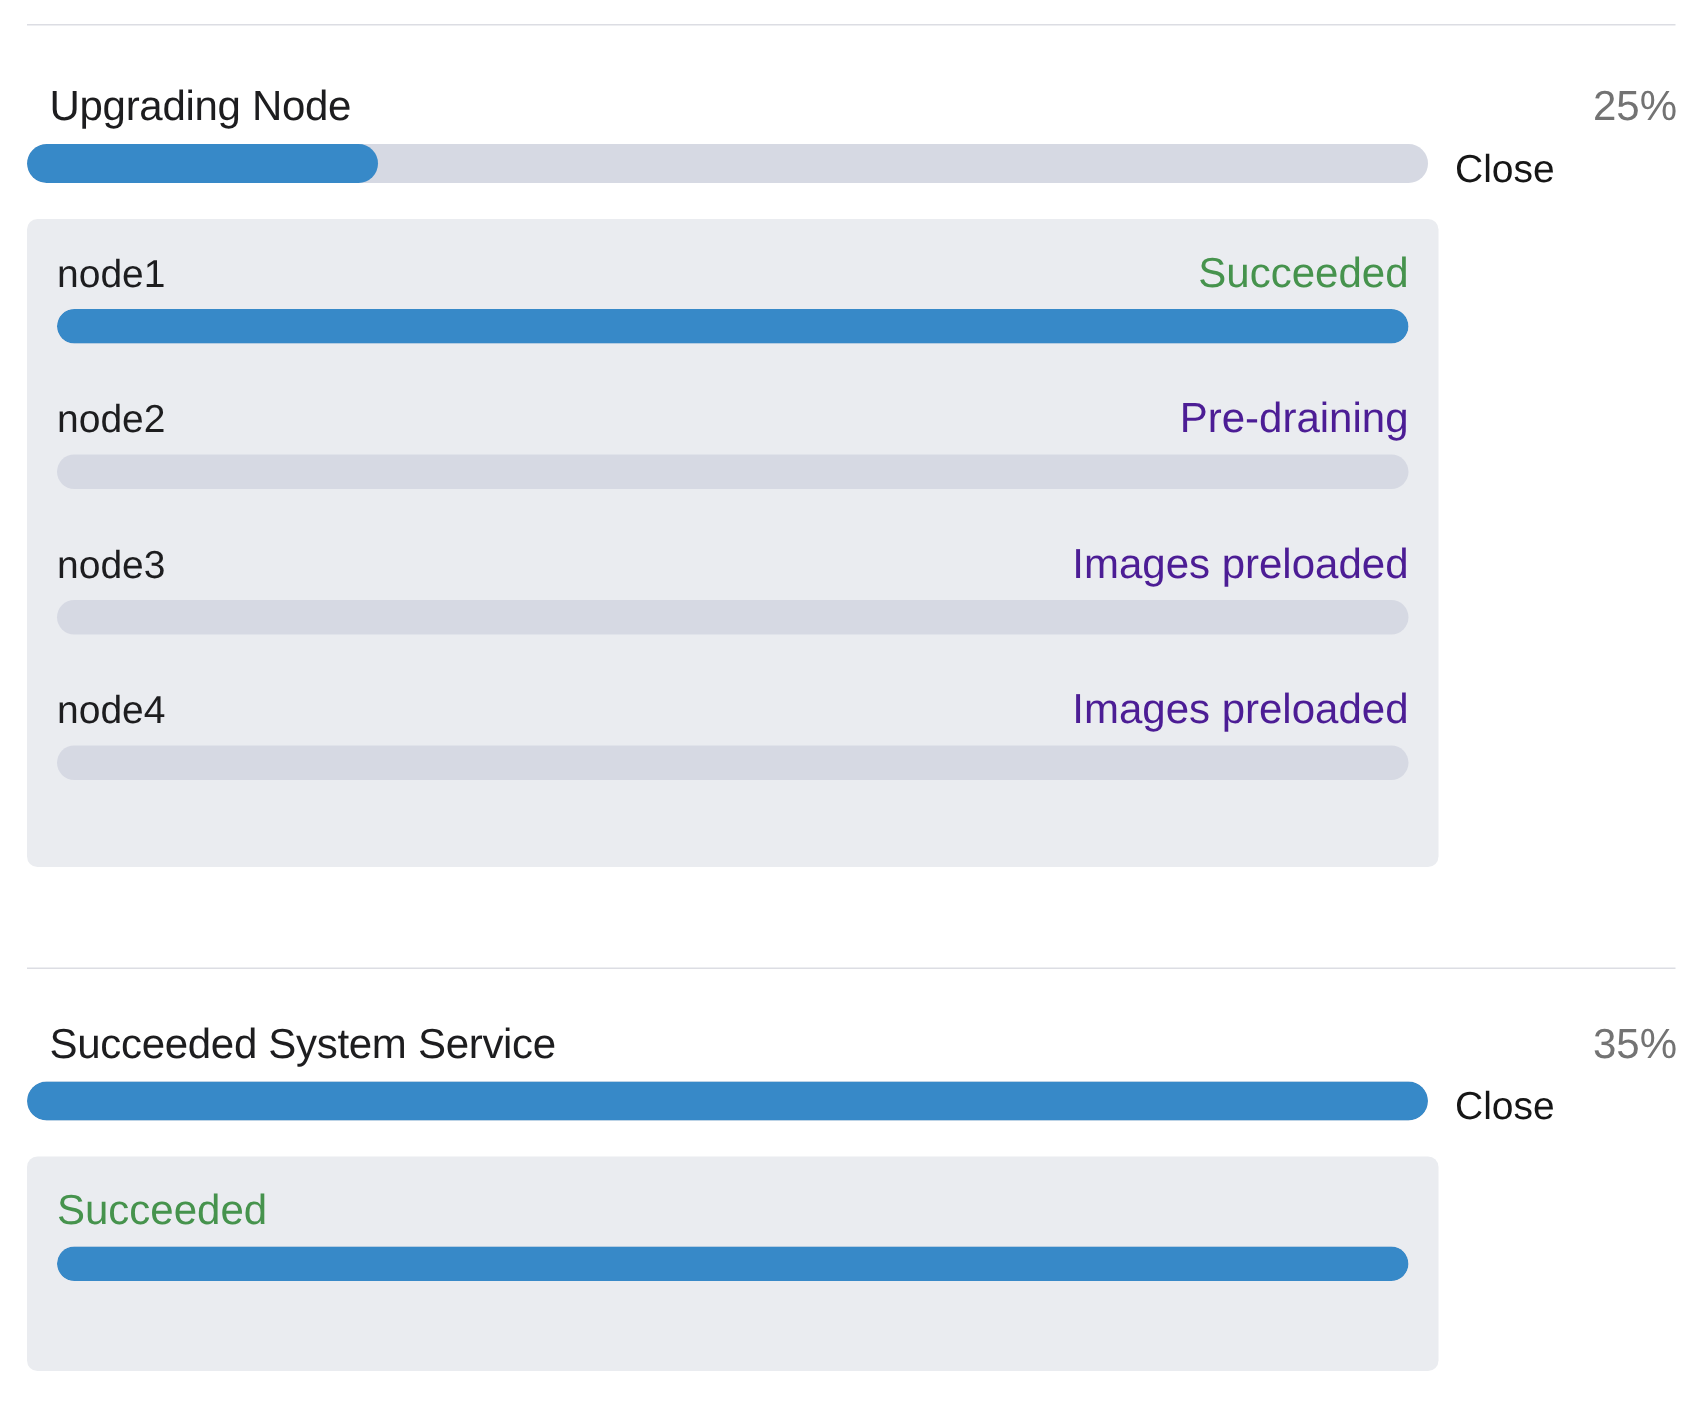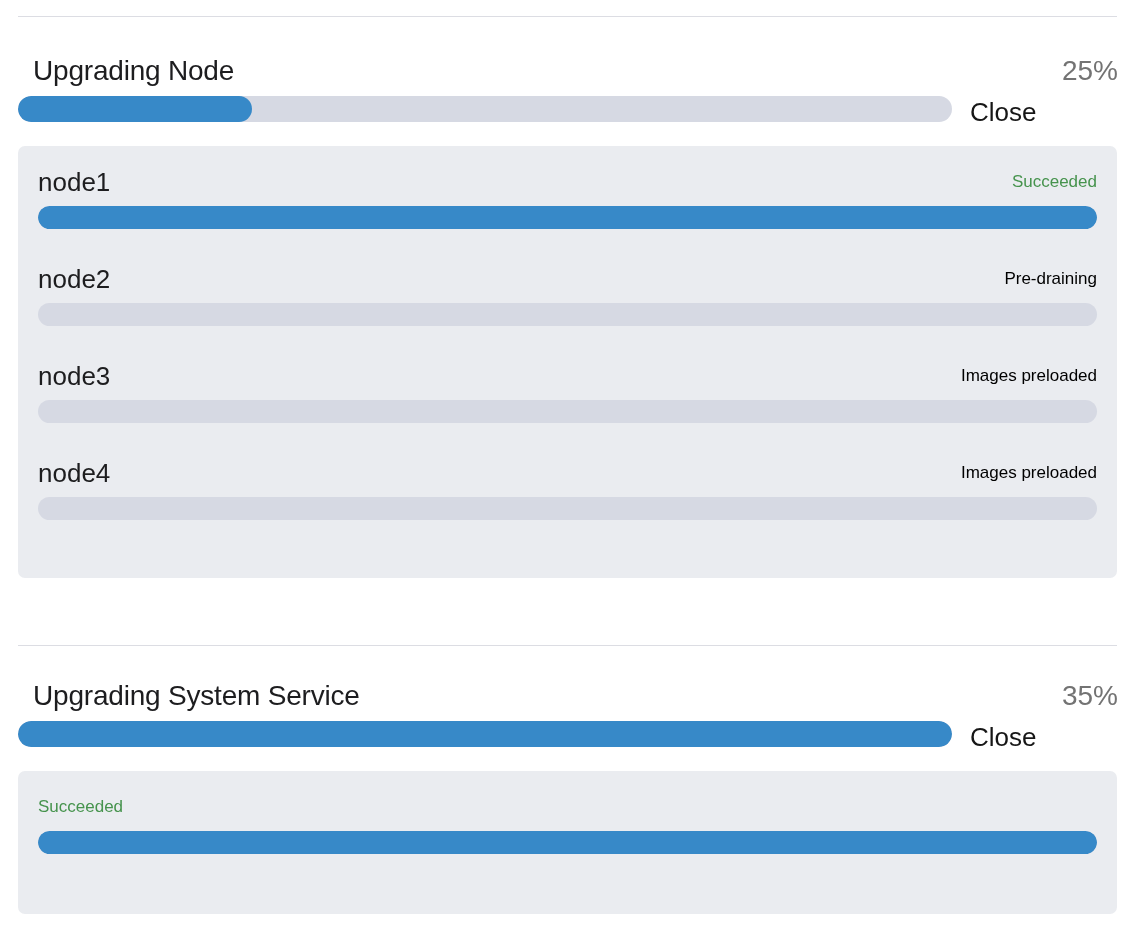--- a/index.html
+++ b/index.html
@@ -92,21 +92,21 @@
     font-weight: 400;
     color: #161616;
     line-height: 32px;
     white-space: nowrap;
     cursor: pointer;
   }
 
   
   .detail-panel {
     margin: 10px 0 0 18px;
-    width: 1099px;
+    width: 941px;
     background: #eaecf0;
     border-radius: 7px;
     padding: 18px 20px 42px 20px;
   }
   .detail-panel.compact { padding-bottom: 44px; }
 
   .detail-row { position: relative; margin-bottom: 32px; }
   .detail-row:last-child { margin-bottom: 16px; }
 
   .detail-head {
@@ -117,27 +117,27 @@
     justify-content: space-between;
   }
   .detail-name {
     font-size: 26px;
     font-weight: 400;
     color: #1d1d1f;
     line-height: 34px;
     white-space: nowrap;
   }
   .detail-status {
-    font-size: 17px;
+    font-size: 28px;
     font-weight: 400;
     line-height: 34px;
     white-space: nowrap;
   }
   .status-succeeded { color: #46934d; }
-  .status-neutral   { color: #000000; }
+  .status-neutral   { color: #4c1d95; }
 
   .detail-track {
     position: relative;
     margin-top: 6px;
     width: 100%;
     height: 23px;
     background: #d6d9e3;
     border-radius: 12px;
     overflow: hidden;
   }
@@ -212,21 +212,21 @@
       </div>
 
     </div>
   </div>
 
   <div class="divider divider-middle"></div>
 
   <div class="section section-system">
 
     <div class="section-header">
-      <div class="section-title">Upgrading System Service</div>
+      <div class="section-title">Succeeded System Service</div>
       <div class="section-percent">35%</div>
     </div>
 
     <div class="overall-row">
       <div class="overall-track">
         <div class="overall-fill" style="width: 100%;"></div>
       </div>
       <div class="close-link">Close</div>
     </div>
 

